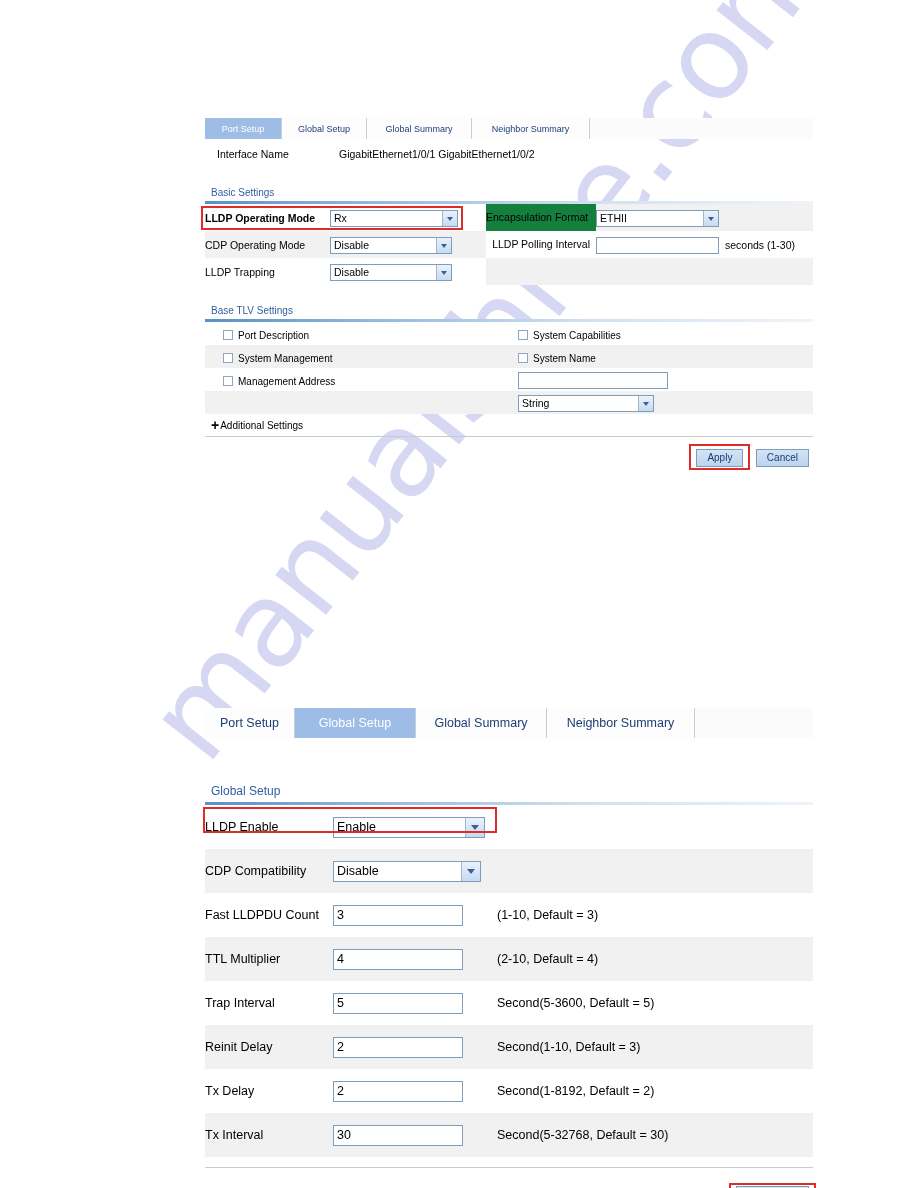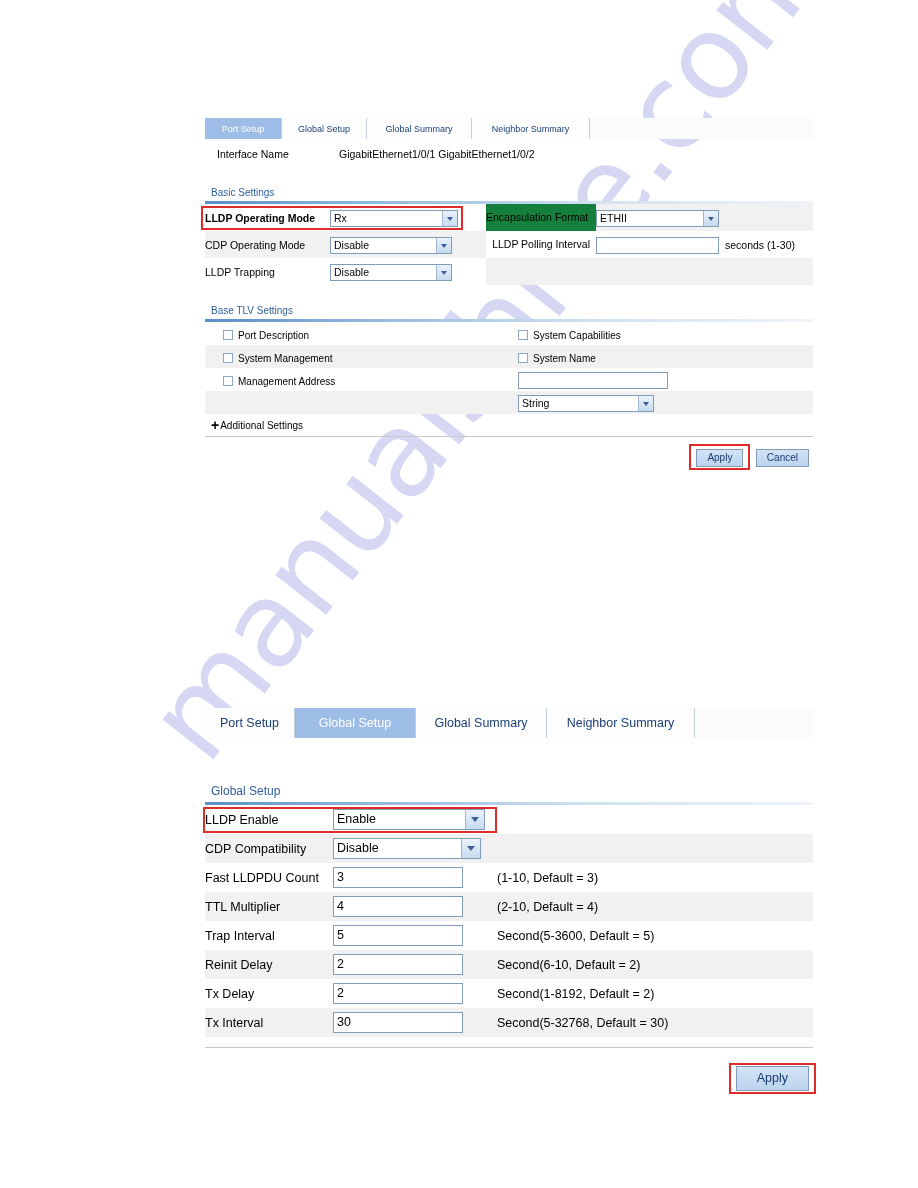--- a/index.html
+++ b/index.html
@@ -246,21 +246,21 @@
     padding: 2px 10px 3px;
     margin: 0 4px;
     cursor: pointer;
     box-sizing: border-box;
   }
   .btn.big { font-size: 12.5px; padding: 4px 20px 5px; }
   .btn-wrap { position: relative; display:inline-block; }
   .btn-wrap .redbox { left:-3px; top:-3px; right:-3px; bottom:-3px; width:auto; height:auto; }
 
   
-  .row-bot { height: 29px; }
+  .row-bot { height: 44px; }
   .lbl-bot { font-size: 12.5px; padding-left: 10px; white-space: nowrap; width: 128px; }
 </style>
 </head>
 <body>
 
 <div class="watermark">
   <span>manualshive.com</span>
 </div>
 
 <div class="panel" id="panel-top">
@@ -468,21 +468,21 @@
         <span class="tin big" style="width:130px;">5</span>
       </td>
       <td class="hint big">Second(5-3600, Default = 5)</td>
     </tr>
 
     <tr class="row-bot alt">
       <td class="lbl-bot">Reinit Delay</td>
       <td>
         <span class="tin big" style="width:130px;">2</span>
       </td>
-      <td class="hint big">Second(6-10, Default = 2)</td>
+      <td class="hint big">Second(1-10, Default = 3)</td>
     </tr>
 
     <tr class="row-bot">
       <td class="lbl-bot">Tx Delay</td>
       <td>
         <span class="tin big" style="width:130px;">2</span>
       </td>
       <td class="hint big">Second(1-8192, Default = 2)</td>
     </tr>
 

